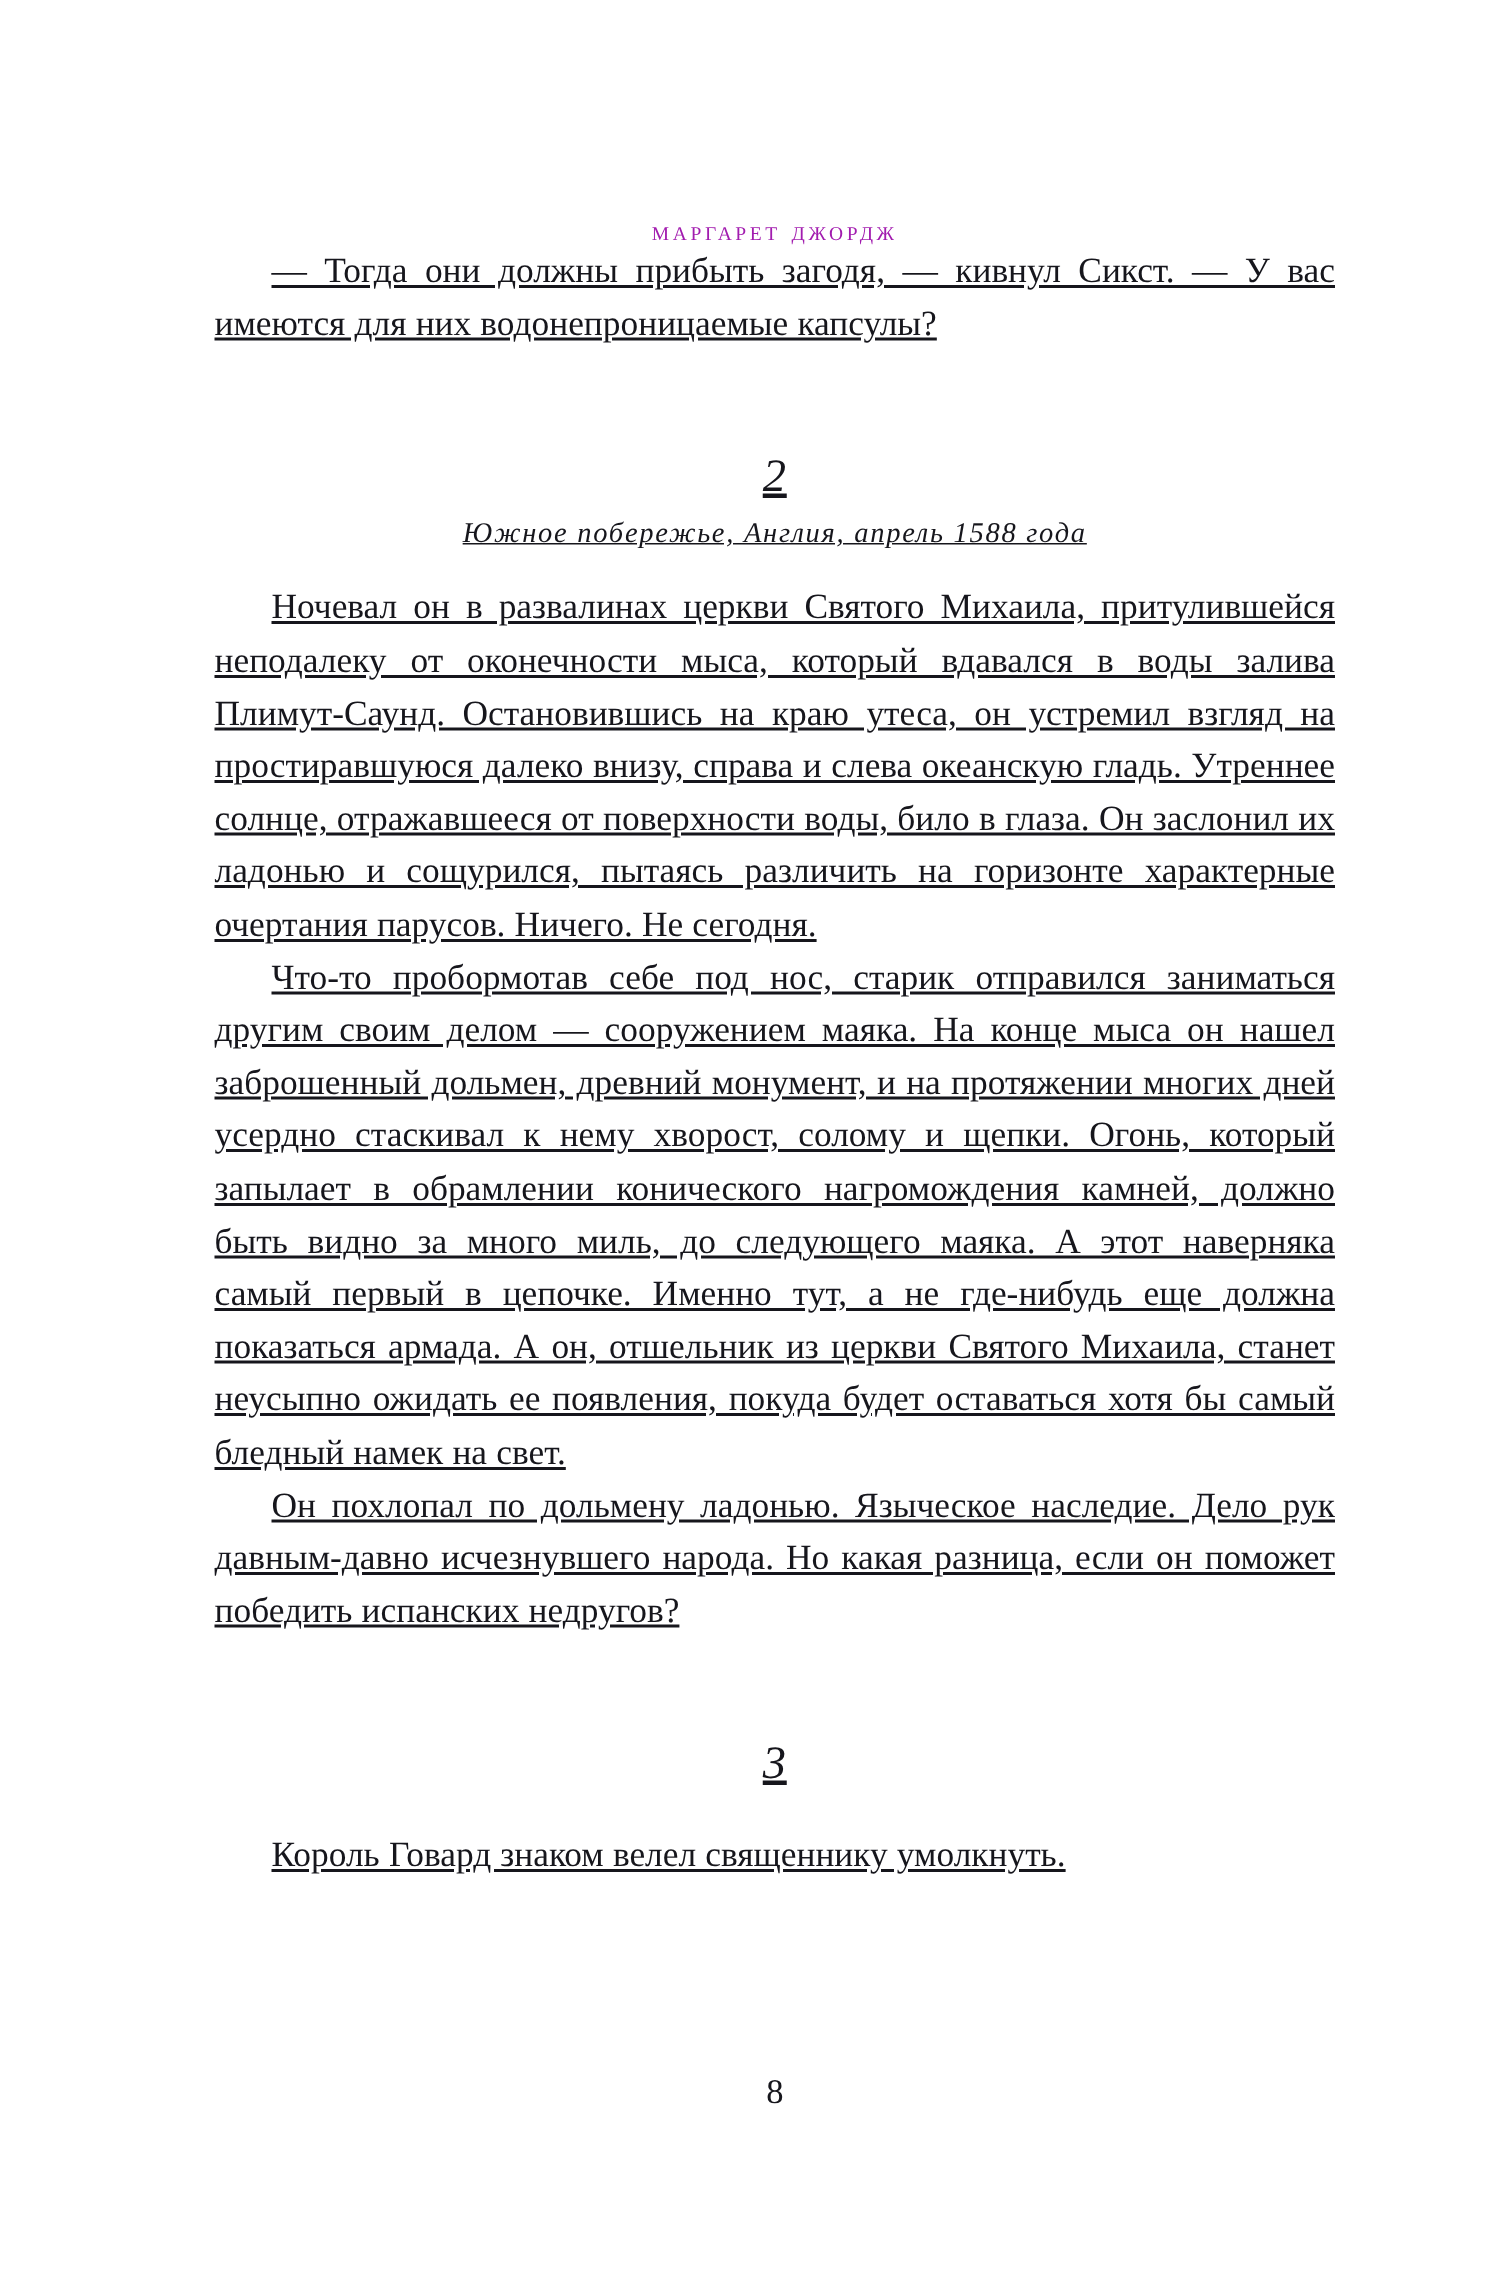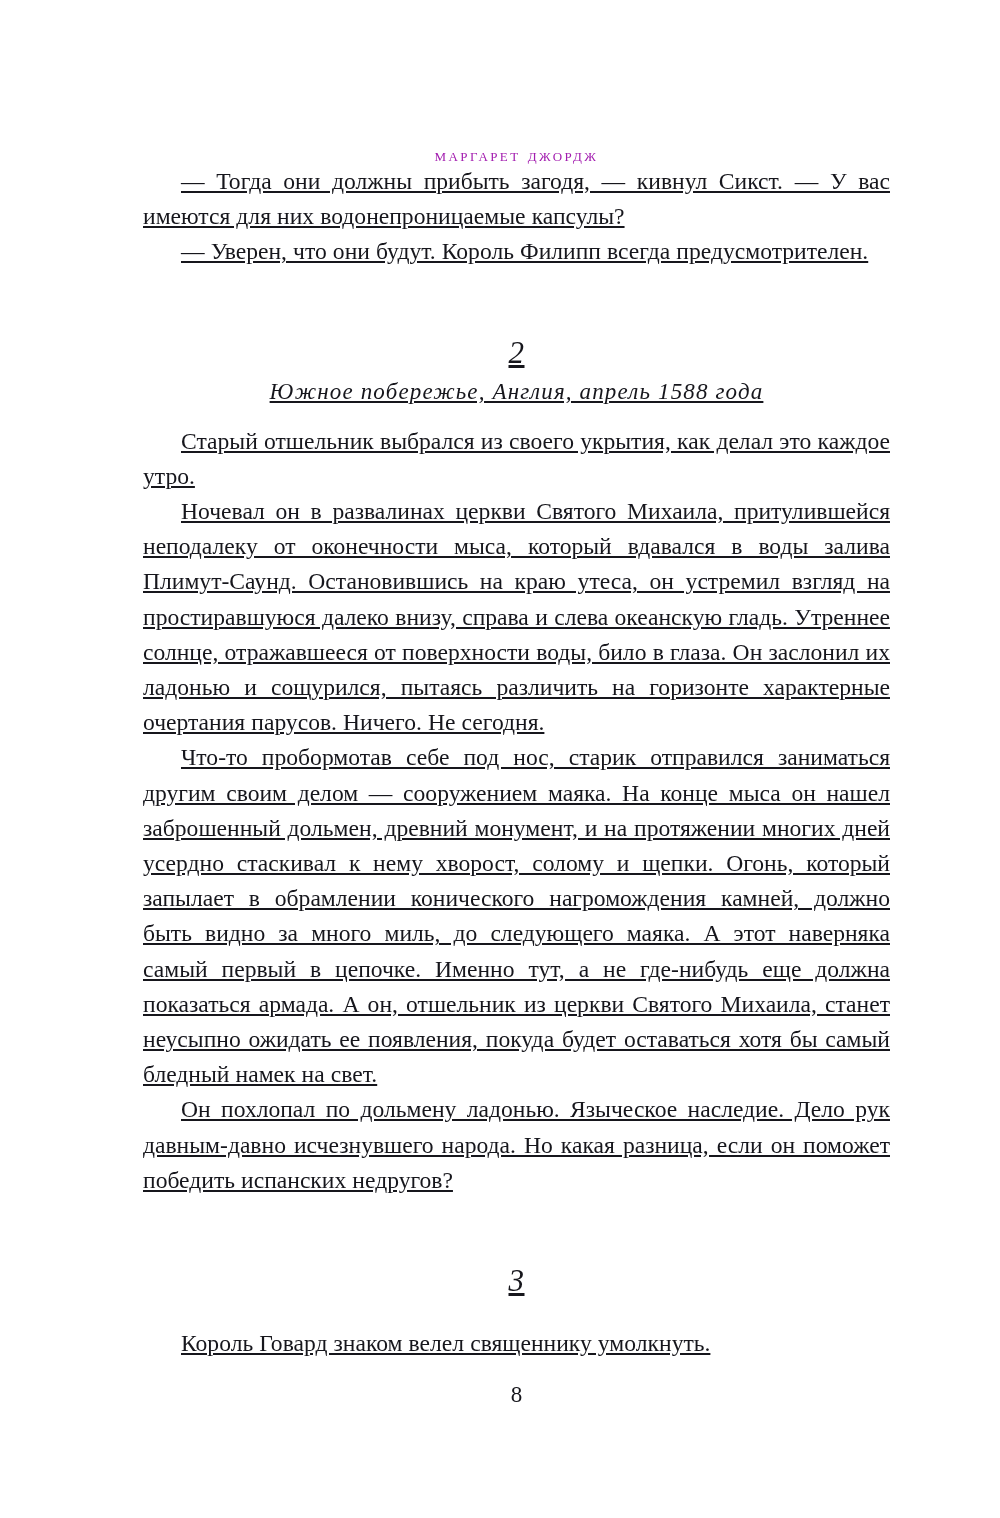--- a/index.html
+++ b/index.html
@@ -71,21 +71,21 @@
     font-style: italic;
     font-size: 31px;
     line-height: 34px;
     color: #16161c;
     letter-spacing: 0.5px;
   }
 
   .chapter-subtitle {
     font-family: "Liberation Serif", "DejaVu Serif", serif;
     font-style: italic;
-    font-size: 23px;
+    font-size: 19px;
     line-height: 28px;
     letter-spacing: 1.15px;
     color: #16161c;
     white-space: nowrap;
   }
 
   
   .gap-before-ch2 { height: 66px; }
   .gap-ch2-num-to-sub { height: 8px; }
   .gap-after-ch2 { height: 18px; }
@@ -108,33 +108,31 @@
 </head>
 <body>
 
 <div class="page">
 
   <div class="running-head">Маргарет Джордж</div>
 
   <div class="column">
 
     <p class="body-par">— Тогда они должны прибыть загодя, — кивнул Сикст. — У вас имеются для них водонепроницаемые капсулы?</p>
-    <p class="body-par">— Уверен, что они будут. Король Филипп всегда предусмотрителен.</p>
 
     <div class="gap-before-ch2"></div>
 
     <div class="chapter">
       <div class="chapter-number">2</div>
       <div class="gap-ch2-num-to-sub"></div>
       <div class="chapter-subtitle">Южное побережье, Англия, апрель 1588 года</div>
     </div>
 
     <div class="gap-after-ch2"></div>
 
-    <p class="body-par">Старый отшельник выбрался из своего укрытия, как делал это каждое утро.</p>
     <p class="body-par">Ночевал он в развалинах церкви Святого Михаила, притулившейся неподалеку от оконечности мыса, который вдавался в воды залива Плимут-Саунд. Остановившись на краю утеса, он устремил взгляд на простиравшуюся далеко внизу, справа и слева океанскую гладь. Утреннее солнце, отражавшееся от поверхности воды, било в глаза. Он заслонил их ладонью и сощурился, пытаясь различить на горизонте характерные очертания парусов. Ничего. Не сегодня.</p>
     <p class="body-par">Что-то пробормотав себе под нос, старик отправился заниматься другим своим делом — сооружением маяка. На конце мыса он нашел заброшенный дольмен, древний монумент, и на протяжении многих дней усердно стаскивал к нему хворост, солому и щепки. Огонь, который запылает в обрамлении конического нагромождения камней, должно быть видно за много миль, до следующего маяка. А этот наверняка самый первый в цепочке. Именно тут, а не где-нибудь еще должна показаться армада. А он, отшельник из церкви Святого Михаила, станет неусыпно ожидать ее появления, покуда будет оставаться хотя бы самый бледный намек на свет.</p>
     <p class="body-par">Он похлопал по дольмену ладонью. Языческое наследие. Дело рук давным-давно исчезнувшего народа. Но какая разница, если он поможет победить испанских недругов?</p>
 
     <div class="gap-before-ch3"></div>
 
     <div class="chapter">
       <div class="chapter-number">3</div>
       <div class="gap-ch3-num-to-sub"></div>
     </div>

